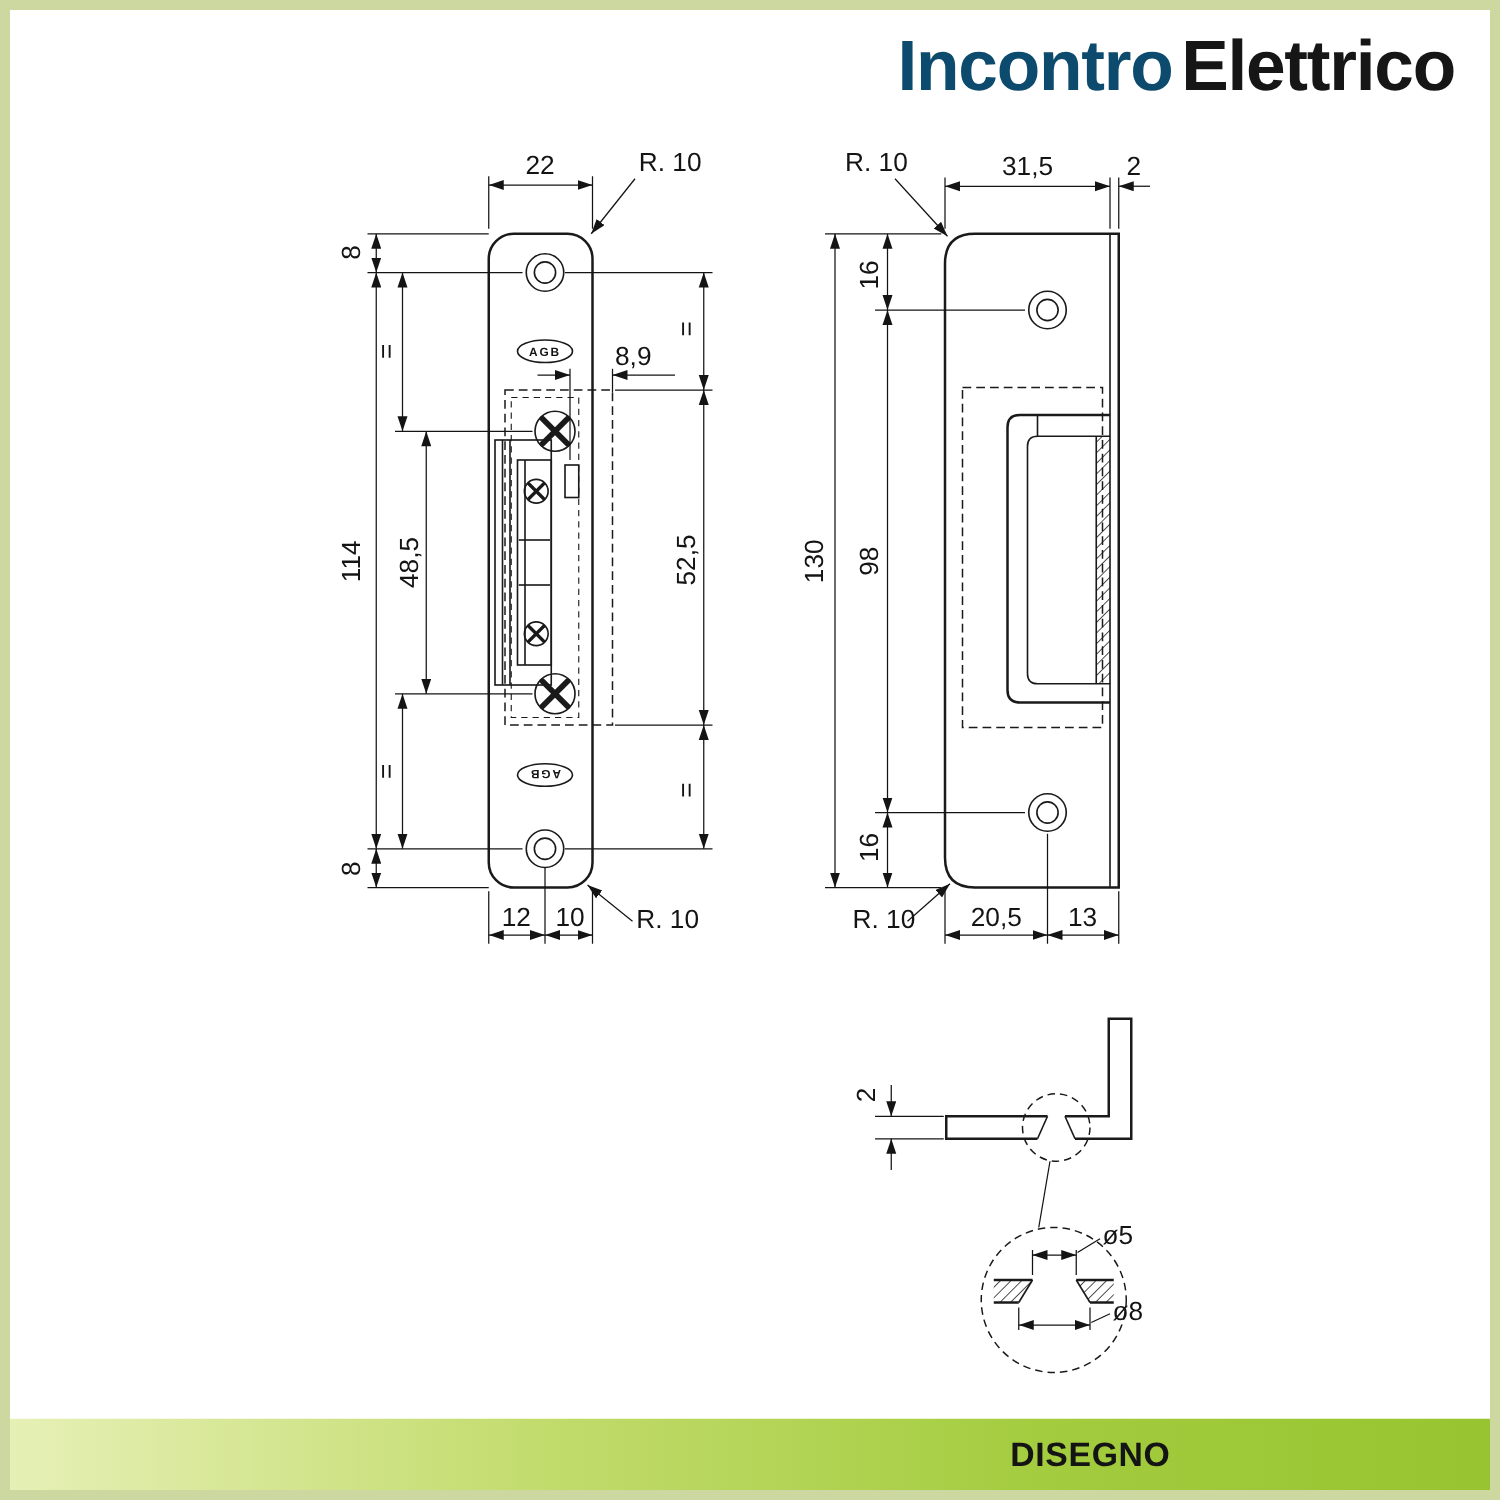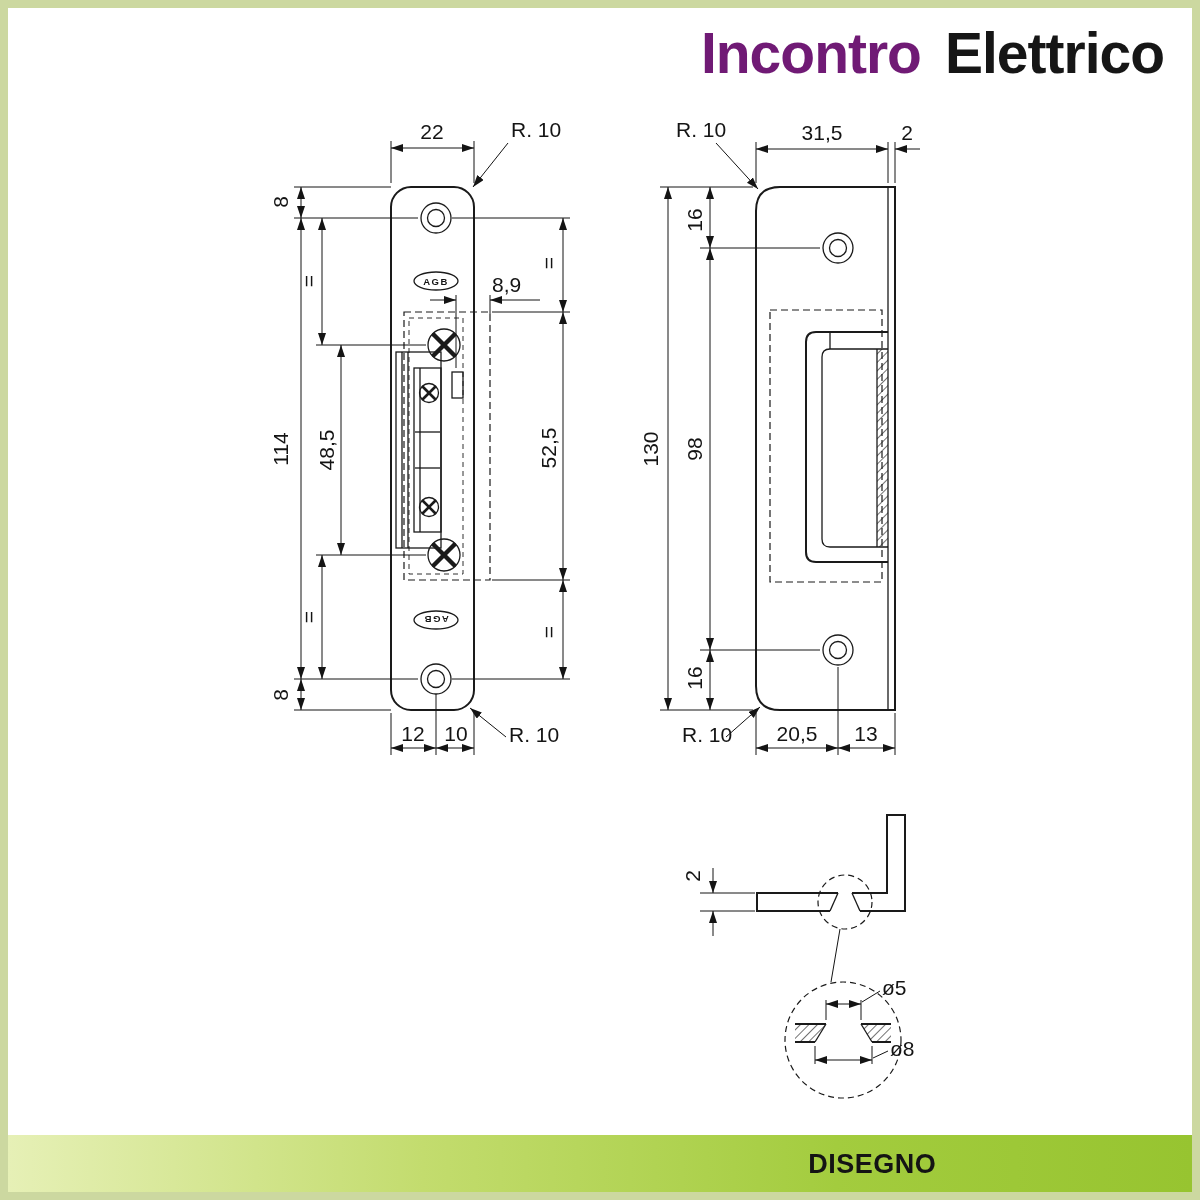--- a/index.html
+++ b/index.html
@@ -1,21 +1,21 @@
 <!DOCTYPE html>
 <html><head>
 <meta charset="utf-8">
 <style>
   * { margin:0; padding:0; box-sizing:border-box; }
   html,body { width:1200px; height:1200px; }
   body { position:relative; background:#ffffff; font-family:"Liberation Sans", sans-serif; overflow:hidden; }
   .frame { position:absolute; inset:0; border:8px solid #ccd8a0; z-index:6; }
   .title { position:absolute; top:20px; right:36px; font-size:57px; font-weight:bold; letter-spacing:-1px; z-index:2; white-space:nowrap; }
-  .title .red { color:#701a75; }
-  .title .dark { color:#161616; margin-left:24px; }
+  .title .red { color:#0c4a6e; }
+  .title .dark { color:#161616; margin-left:7px; }
   .footer { position:absolute; left:8px; right:8px; bottom:8px; height:57px; z-index:5;
             background:linear-gradient(90deg,#e6f0b6 0%, #c3dc6e 35%, #a3cc3e 70%, #97c430 100%); }
   .footer-label { position:absolute; left:73%; top:50%; transform:translate(-50%,-50%);
                   font-size:27px; font-weight:bold; color:#141414; letter-spacing:0.5px; }
   svg.drawing { position:absolute; left:0; top:0; z-index:1; }
   svg text { font-family:"Liberation Sans","DejaVu Sans",sans-serif; font-size:21px; fill:#141414; }
   svg text.logo { font-size:9.5px; letter-spacing:1.5px; font-weight:bold; }
   .o  { fill:none; stroke:#1a1a1a; stroke-width:2; }
   .o1 { fill:none; stroke:#1a1a1a; stroke-width:1.3; }
   .d  { fill:none; stroke:#1a1a1a; stroke-width:1.2; stroke-dasharray:7 4; }

